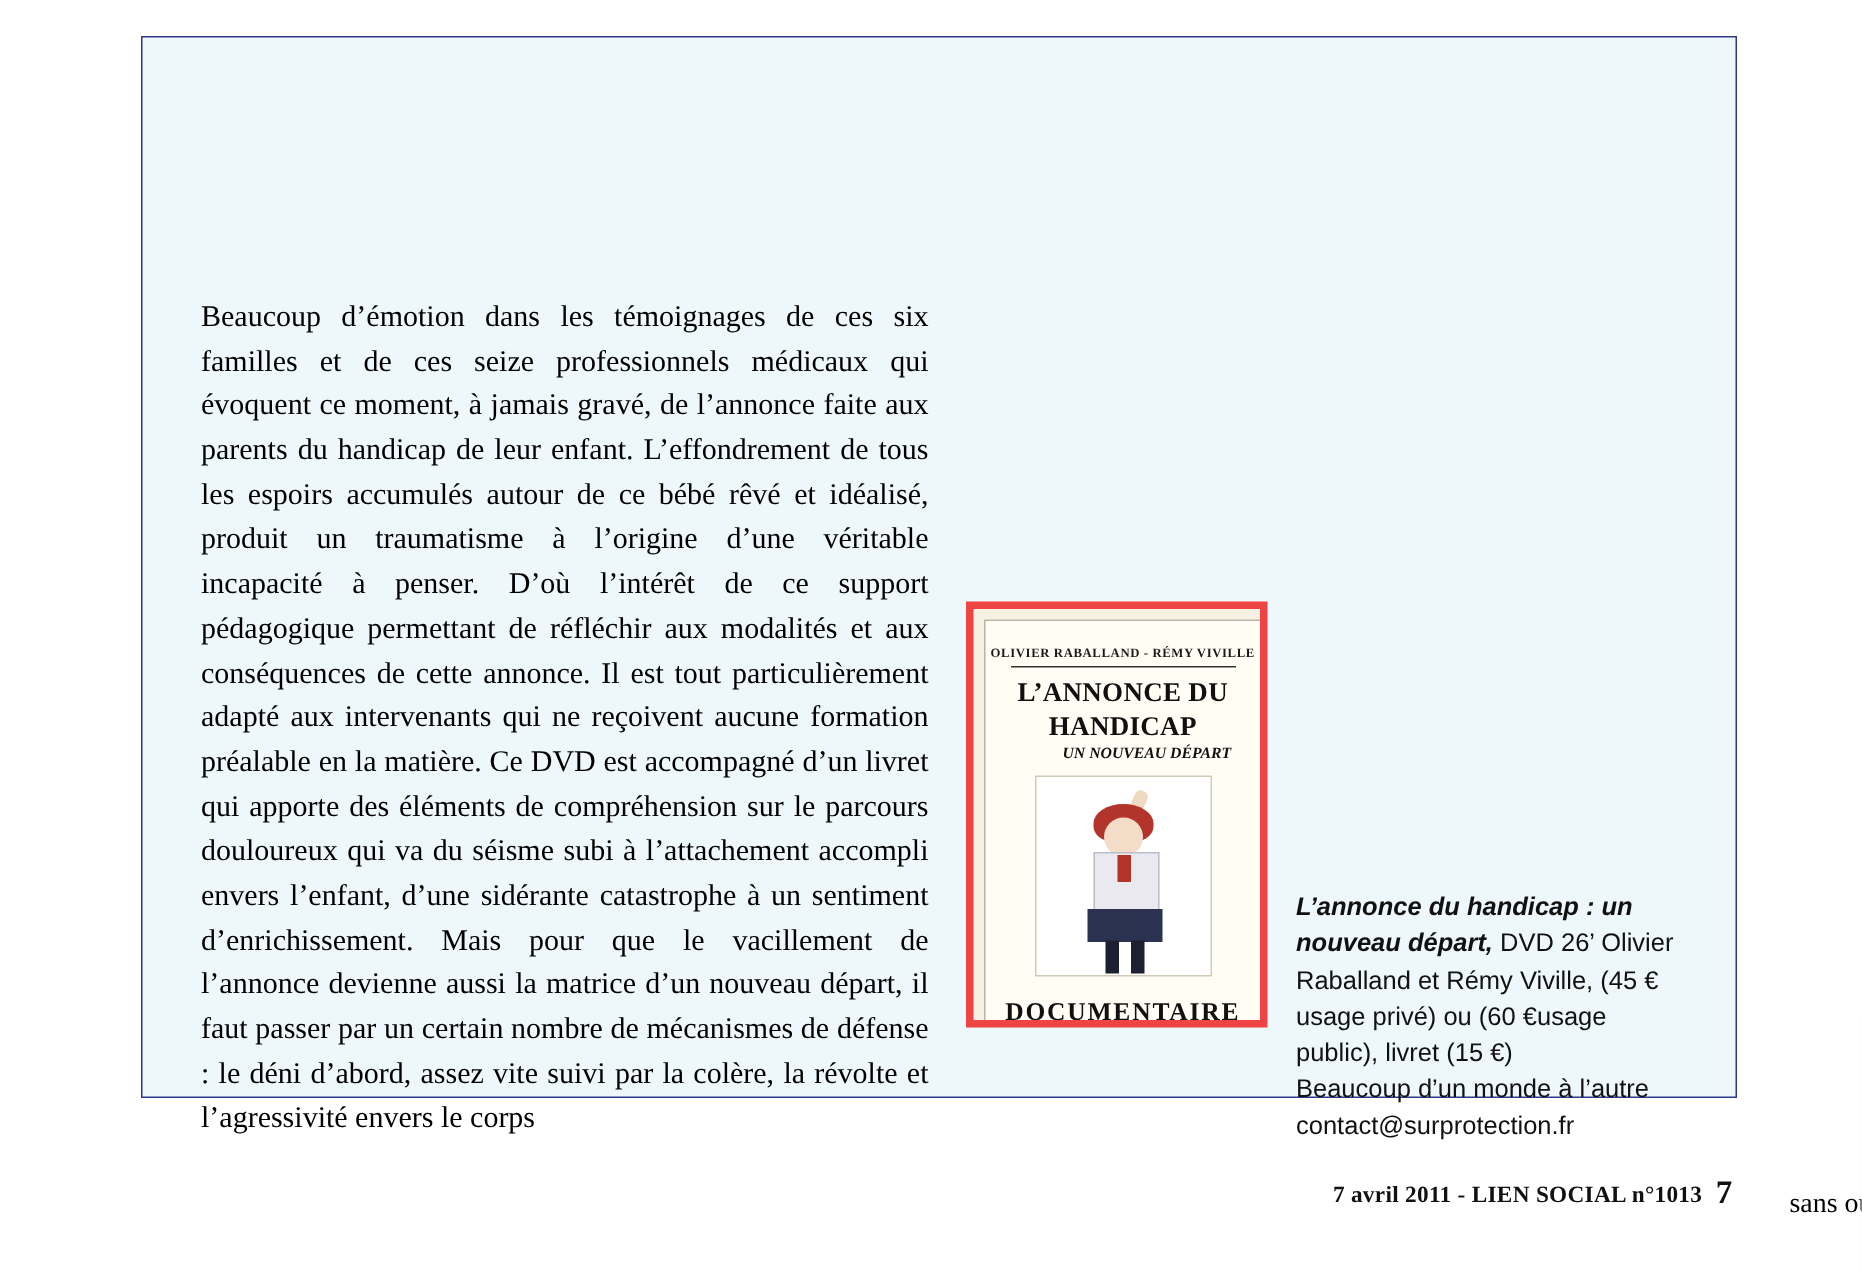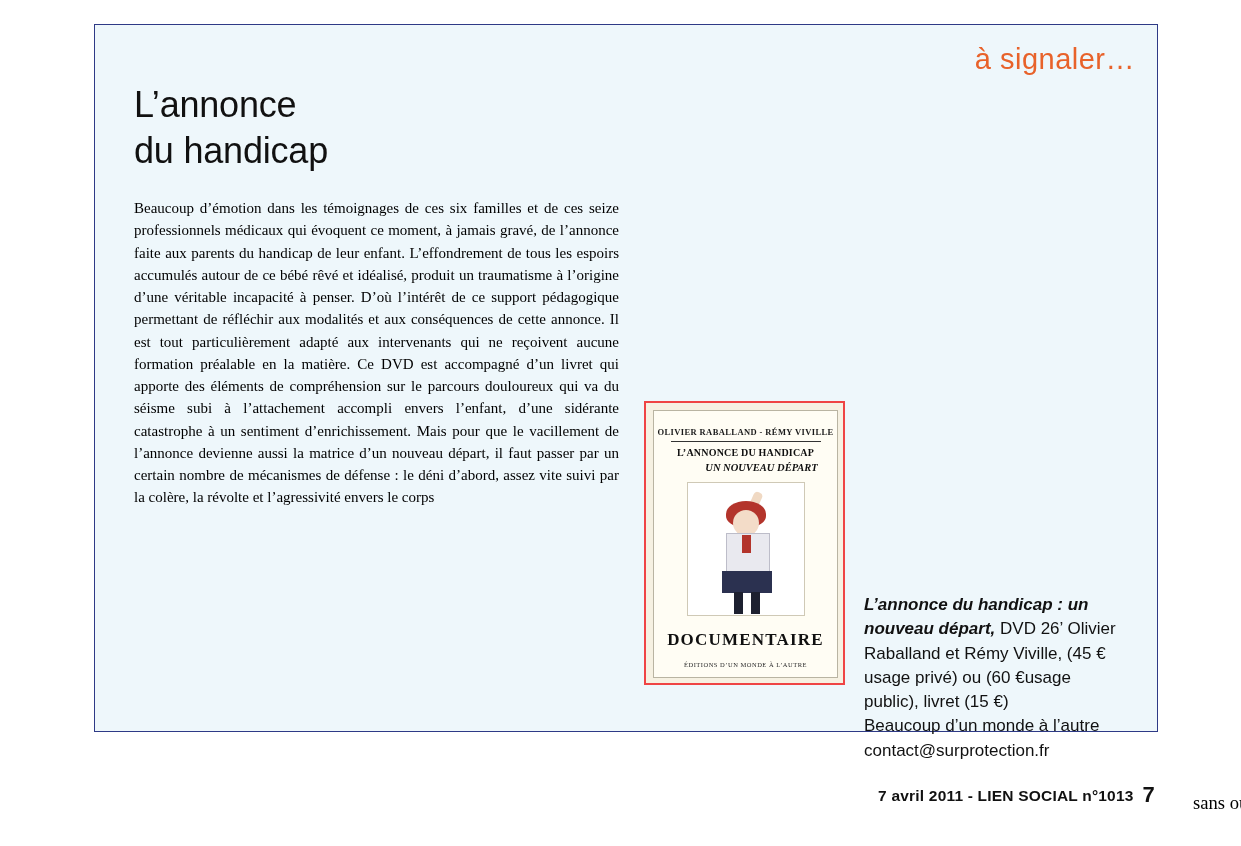--- a/index.html
+++ b/index.html
@@ -57,21 +57,21 @@
     line-height: 1.28;
     color: #111111;
     letter-spacing: -0.2px;
   }
 
   .col-left {
     position: absolute;
     left: 39px;
     top: 172px;
     width: 485px;
-    font-size: 15px;
+    font-size: 20px;
     line-height: 1.485;
     text-align: justify;
     text-justify: inter-word;
     hyphens: manual;
   }
 
   .col-right {
     position: absolute;
     left: 549px;
     top: 92px;
@@ -84,21 +84,21 @@
   .col-right p { margin: 0; }
 
   
   .dvd-cover {
     position: absolute;
     left: 549px;
     top: 376px;
     width: 201px;
     height: 284px;
     background: #f6f1e2;
-    border: 2px solid #ef4444;
+    border: 5px solid #ef4444;
     box-sizing: border-box;
     overflow: hidden;
   }
   .dvd-inner {
     position: absolute;
     left: 7px; top: 7px;
     width: 185px; height: 268px;
     background: #fffdf4;
     border: 1px solid #b9b4a2;
     box-sizing: border-box;
@@ -113,21 +113,21 @@
     color: #1a1a1a;
   }
   .dvd-rule {
     width: 150px;
     height: 1px;
     background: #333;
     margin: 4px auto 5px auto;
   }
   .dvd-title {
     font-family: "Liberation Serif", serif;
-    font-size: 10px;
+    font-size: 18px;
     font-weight: bold;
     line-height: 1.25;
     color: #101010;
     letter-spacing: 0.2px;
   }
   .dvd-subtitle {
     font-family: "Liberation Serif", serif;
     font-size: 10.5px;
     font-weight: bold;
     font-style: italic;
@@ -235,45 +235,40 @@
     font-family: "Liberation Sans", sans-serif;
     font-size: 17px;
     line-height: 1.43;
     color: #111;
   }
 
   .footer {
     position: absolute;
     right: 86px;
     bottom: 38px;
-    font-family: Liberation Sans, sans-serif;
+    font-family: Liberation Serif, serif;
     font-size: 15.5px;
     font-weight: bold;
     color: #111;
     letter-spacing: 0.2px;
   }
   .footer .pageno {
     font-size: 22px;
     margin-left: 9px;
     vertical-align: -1px;
   }
 </style>
 </head>
 <body>
 
 <div class="page">
 
   <div class="article-box">
 
-    <div class="rubric">à signaler…</div>
-
-    <div class="headline">
-      <div>L’annonce</div>
-      <div>du handicap</div>
-    </div>
+
 
     <div class="col-left">Beaucoup d’émotion dans les témoignages de ces six familles et de ces seize professionnels médicaux qui évoquent ce moment, à jamais gravé, de l’annonce faite aux parents du handicap de leur enfant. L’effondrement de tous les espoirs accumulés autour de ce bébé rêvé et idéalisé, produit un traumatisme à l’origine d’une véritable incapacité à penser. D’où l’intérêt de ce support pédagogique permettant de réfléchir aux modalités et aux conséquences de cette annonce. Il est tout particulièrement adapté aux intervenants qui ne reçoivent aucune formation préalable en la matière. Ce DVD est accompagné d’un livret qui apporte des éléments de compréhension sur le parcours douloureux qui va du séisme subi à l’attachement accompli envers l’enfant, d’une sidérante catastrophe à un sentiment d’enrichissement. Mais pour que le vacillement de l’annonce devienne aussi la matrice d’un nouveau départ, il faut passer par un certain nombre de mécanismes de défense : le déni d’abord, assez vite suivi par la colère, la révolte et l’agressivité envers le corps</div>
 
     <div class="col-right-wrap">
       <div class="col-right">
         <div class="float-placeholder" style="float:left;width:0;height:0"></div>
         <p><span style="float: left; width: 215px; height: 292px; margin-top: 284px; shape-outside: none;"></span>médical. Puis, vient le temps des idées de mort et de la culpabilité, prélude à une dépression qui va se traduire soit par un désir d’abandon, soit par une surprotection. Toutes ces étapes peuvent se succéder ou intervenir concomitamment. Aucun protocole ne peut les éviter, l’essentiel se situant dans le contact humain et empathique entre le praticien et la famille. S’il n’y a pas de bonne façon de révéler le handicap, chacun faisant avec ce qu’il est, il en est de mauvaises : le faire dans l’urgence, entre deux portes, par téléphone, en présence de tiers étrangers non concernés… À tout cela, il est préférable d’adopter une annonce progressive effectuée en présence de l’enfant concerné et sans oublier la fratrie.</p>
       </div>
     </div>
 

